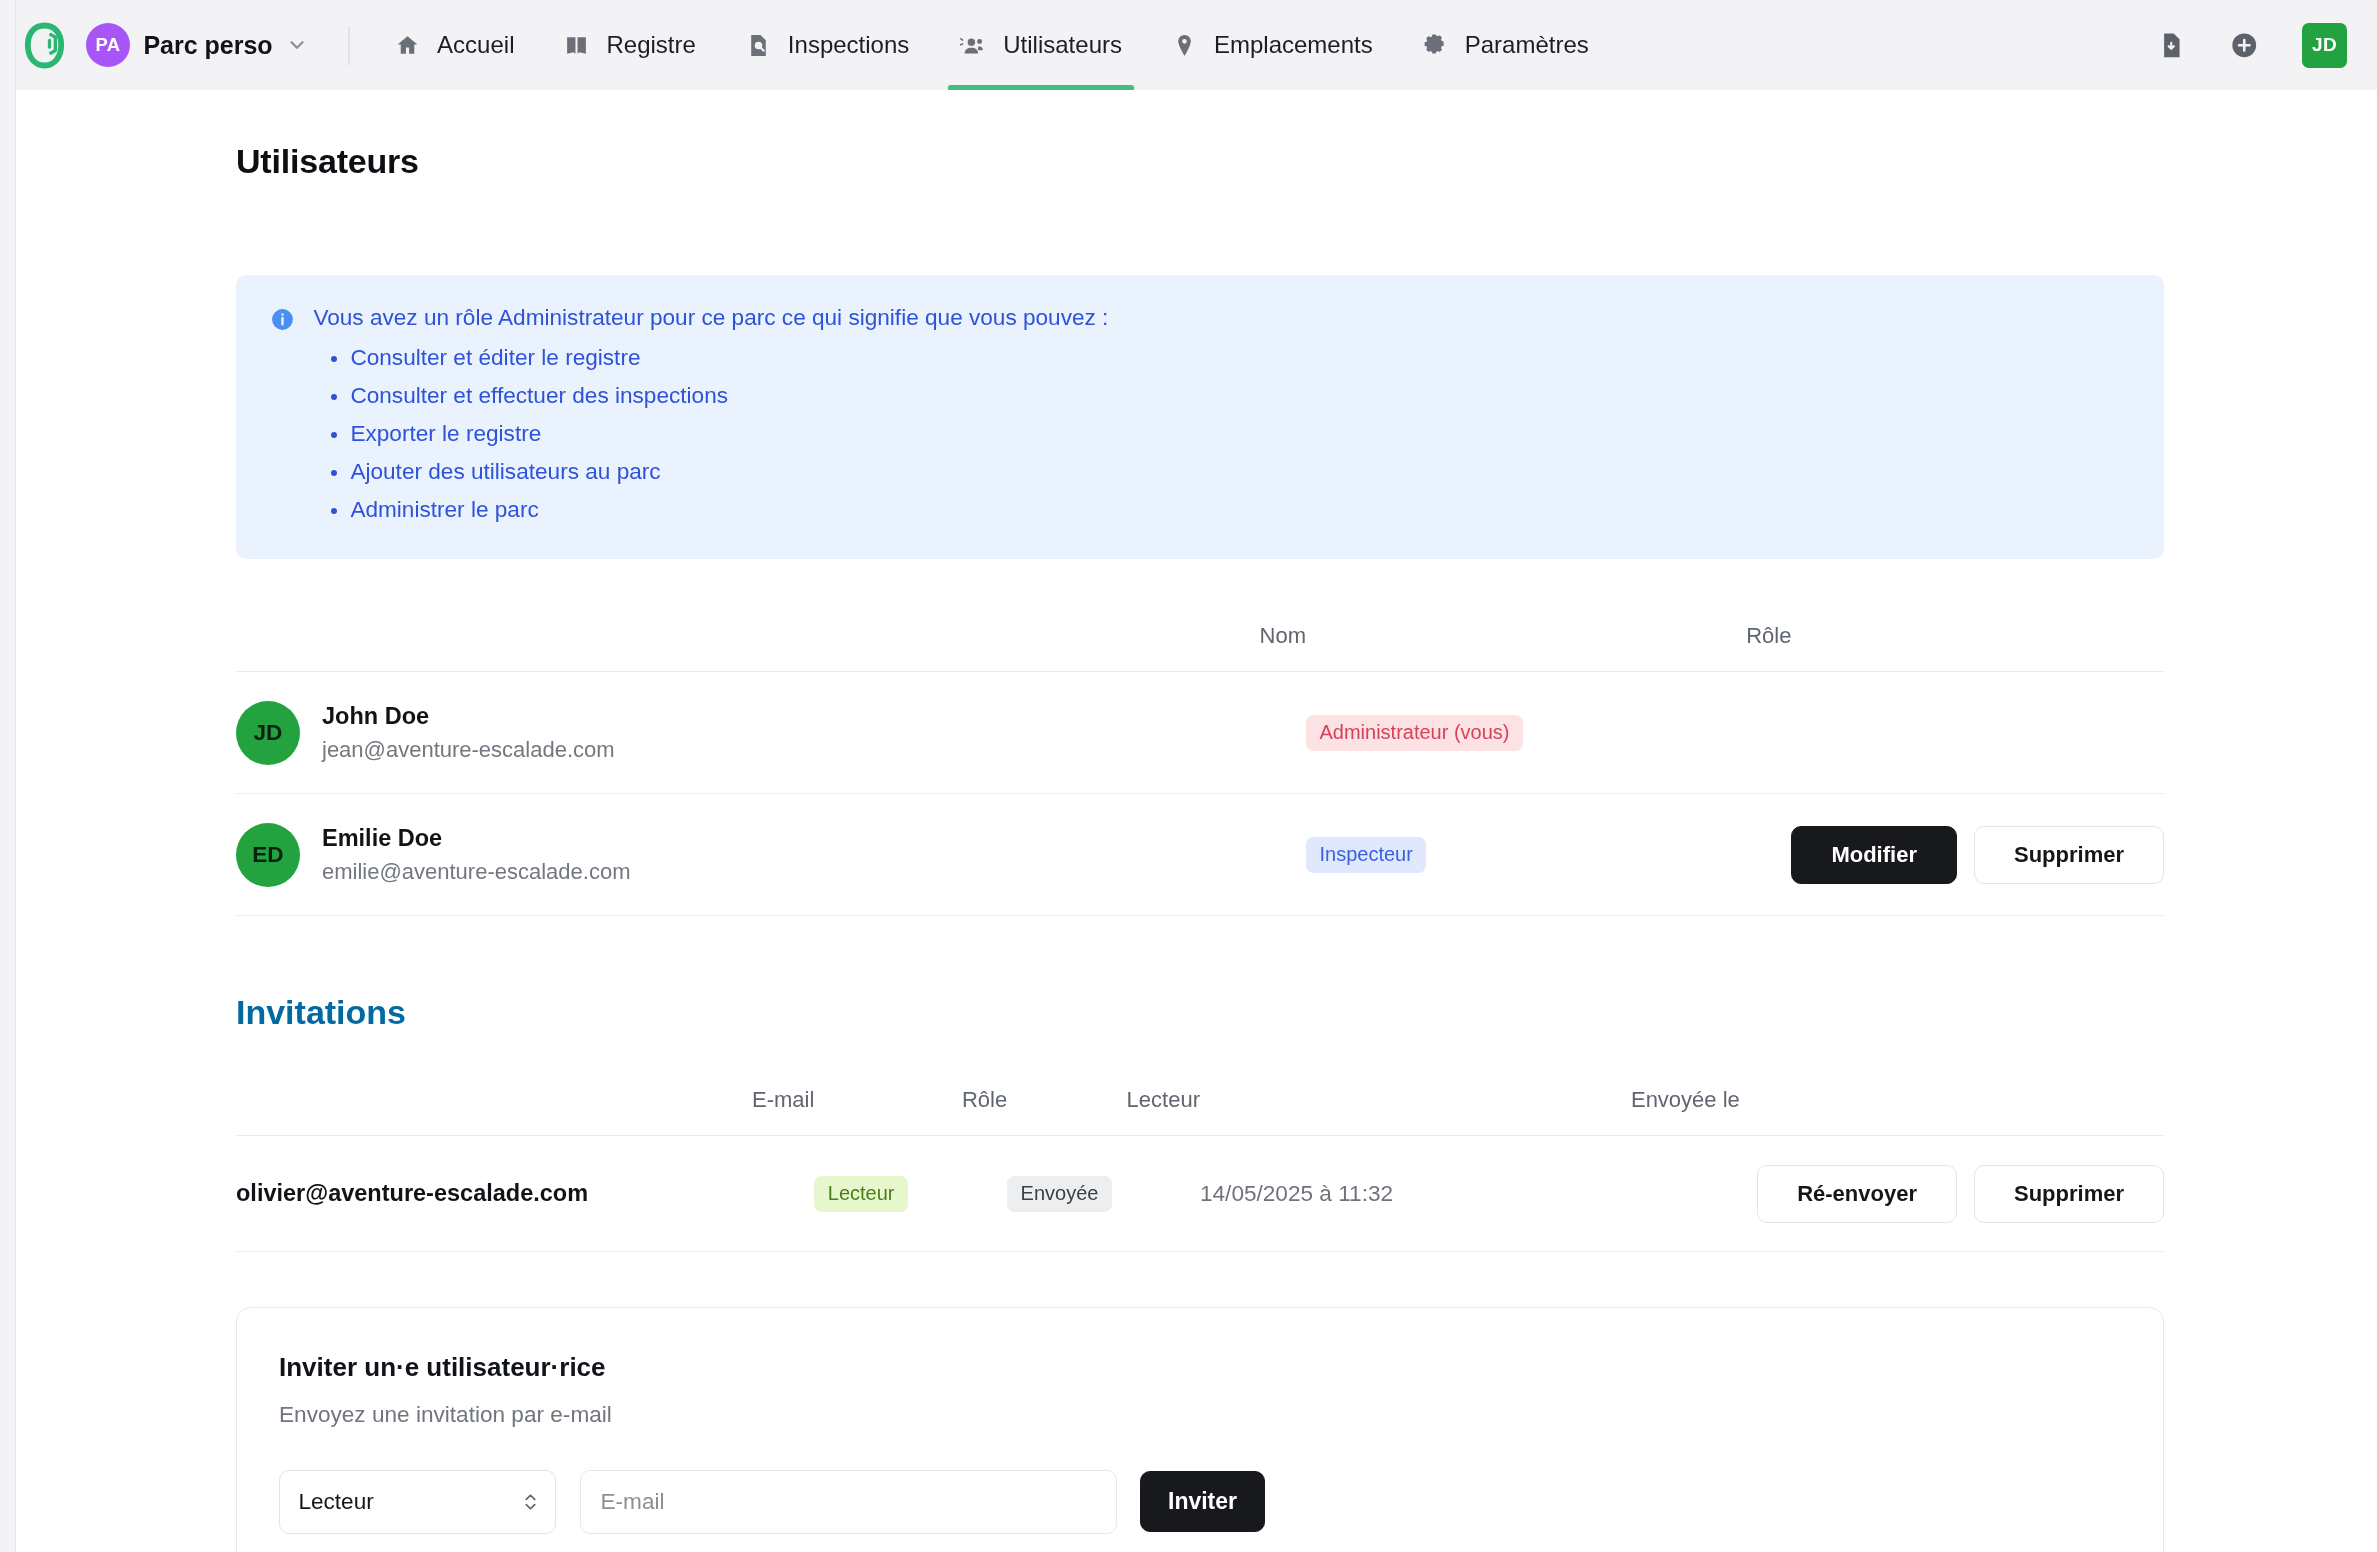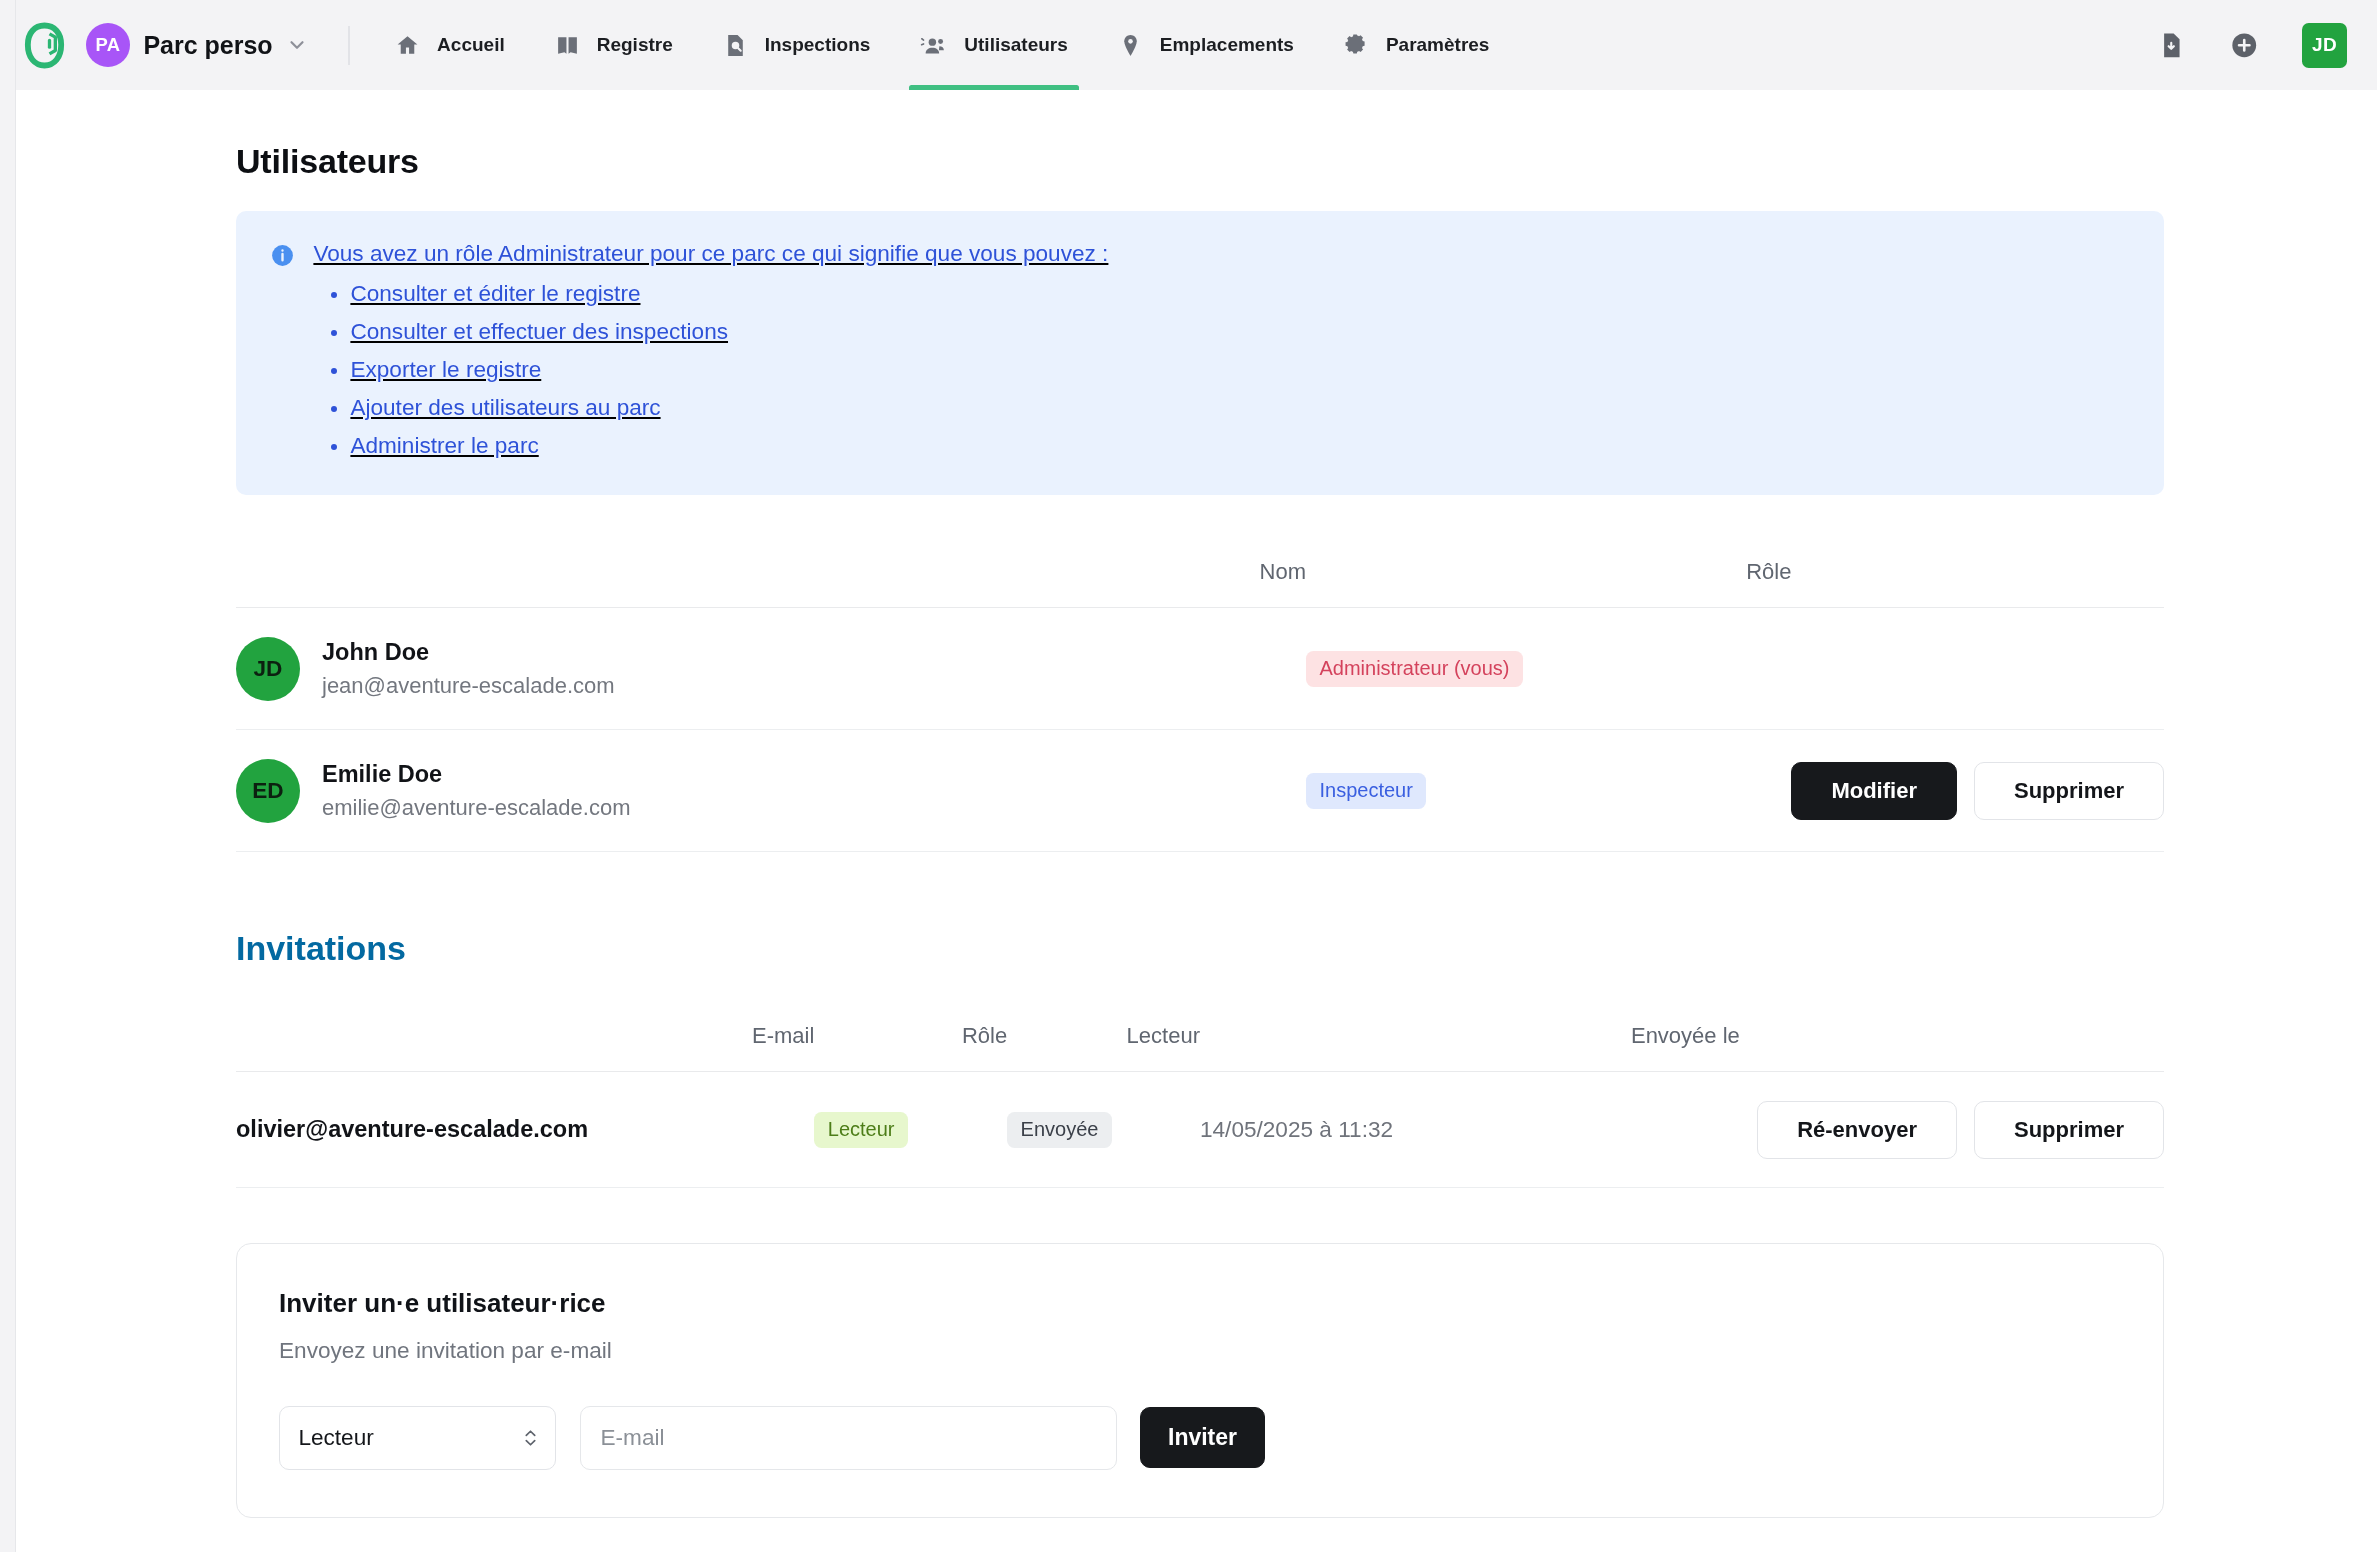--- a/index.html
+++ b/index.html
@@ -51,23 +51,22 @@
     margin: 0 20px 0 32px;
   }
   .nav { display: flex; align-items: stretch; height: 90px; }
   .nav-item {
     position: relative;
     display: flex; align-items: center; gap: 17px;
     padding: 0 25px;
     height: 90px;
     cursor: pointer;
     color: #1c1e22;
-    font-size: 19px;
+    font-size: 24px;
     white-space: nowrap;
-    font-weight: bold;
   }
   .nav-item .nico { color: #6b6f78; display: flex; align-items: center; }
   .nav-item.active::after {
     content: "";
     position: absolute;
     left: 13.4px; right: 13.4px; bottom: 0; height: 5px;
     background: #3fbf82;
     border-radius: 2.5px 2.5px 0 0;
   }
   .header-right {
@@ -84,25 +83,25 @@
     cursor: pointer;
   }
 
   
   .page { padding: 0 0 0 0; background: #fff; }
   .inner { width: 1928px; margin-left: 220px; padding-top: 52px; }
 
   h1.title { font-size: 34px; font-weight: 700; color: #0d0f13; letter-spacing: -0.2px; }
 
   .banner {
-    margin-top: 30px;
+    margin-top: 94px;
     background: #eaf2fe;
     border-radius: 10px;
     padding: 28.5px 34px 34px 34px;
-    display: flex; gap: 18.4px; text-decoration: underline;
+    display: flex; gap: 18.4px;
   }
   .banner-ico { color: #4a90f0; flex: none; margin-top: 3.4px; }
   .banner-body { color: #2e52d8; font-size: 22.6px; line-height: 1.28; }
   .banner-body ul { margin: 11.7px 0 0 37px; }
   .banner-body li { margin-top: 9.2px; font-size: 22.6px; }
   .banner-body li::marker { font-size: 21px; }
 
   table.tbl { width: 100%; border-collapse: collapse; }
   table.tbl th {
     text-align: right; font-weight: 400;

